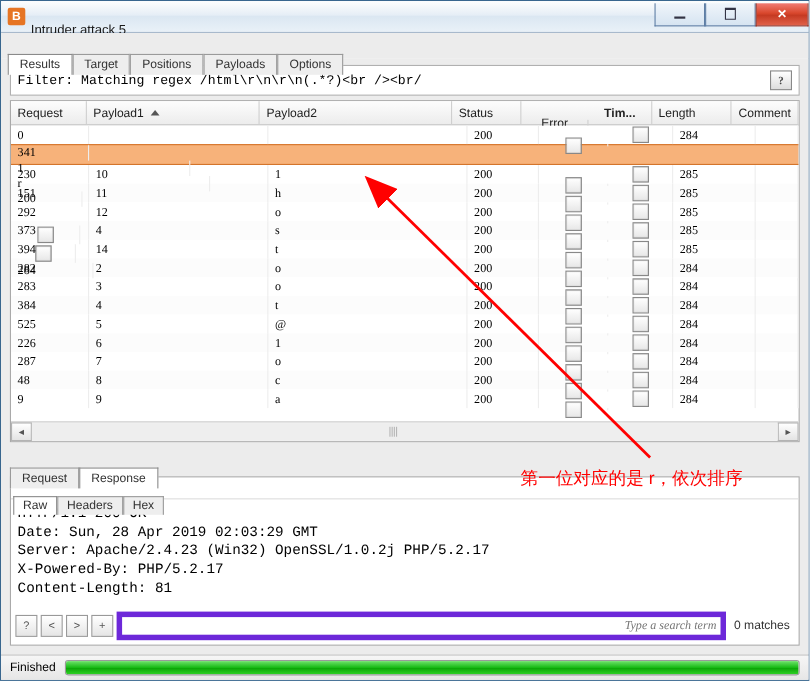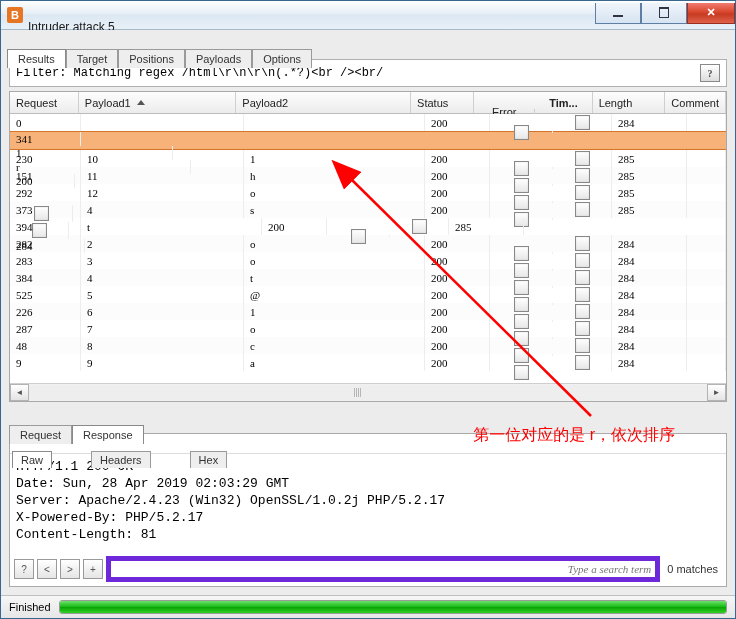--- a/index.html
+++ b/index.html
@@ -49,21 +49,21 @@
   .hscroll{ height:17px; background:#f0f0f0; border-top:1px solid #cfcfcf; display:flex; align-items:center;}
   .hscroll .arrow { width:17px; height:15px; border:1px solid #b3b3b3; background:linear-gradient(#fff,#e4e4e4); display:flex;align-items:center;justify-content:center;font-size:8px;color:#555;}
   .hscroll .track{ flex:1; height:15px; background:#eee; position:relative;}
   .hscroll .grip{ position:absolute; left:48%; top:3px; display:flex; gap:1px;}
   .hscroll .grip span{width:1px;height:9px;background:#b6b6b6;}
 
   
   .midtabs { display:flex; margin-top:4px; }
   .midtabs .tab{font-size:11px;}
   .resp-panel { border:1px solid #aaa; background:#fff; padding:0; display:flex; flex-direction:column;}
-  .resp-sub { display:flex; padding:2px 2px 0 2px;gap:39px; }
+  .resp-sub { display:flex; padding:2px 2px 0 2px; }
   .resp-sub .tab{padding:2px 8px; font-size:11px;}
   .resp-body { padding:4px 6px; font-family:"Courier New",monospace; font-size:13px; line-height:17px; height:92px; overflow:hidden; border-top:1px solid #ddd;}
   
   
   .searchbar { display:flex; align-items:center; gap:3px; padding:2px 4px 4px 4px; }
   .sbtn{ width:18px;height:18px; border:1px solid #999; background:linear-gradient(#fff,#e5e5e5); display:flex;align-items:center;justify-content:center; font-size:10px; color:#555;}
   .searchbar input{ flex:1; height:16px; border:5px solid #6d28d9; padding:0 4px; font:italic 11px Tahoma; color:#888;text-align:right;}
   .matches{ font-size:11px; color:#333; padding:0 4px;}
 
   
@@ -204,20 +204,21 @@
               <div class="chk"></div>
             </div>
             <div class="td c-tim">
               <div class="chk"></div>
             </div>
             <div class="td c-len">285</div>
             <div class="td c-com"></div>
           </div>
           <div class="tr even">
             <div class="td c-req">394</div>
+            <div class="td c-p1">14</div>
             <div class="td c-p2">t</div>
             <div class="td c-st">200</div>
             <div class="td c-err">
               <div class="chk"></div>
             </div>
             <div class="td c-tim">
               <div class="chk"></div>
             </div>
             <div class="td c-len">285</div>
             <div class="td c-com"></div>

